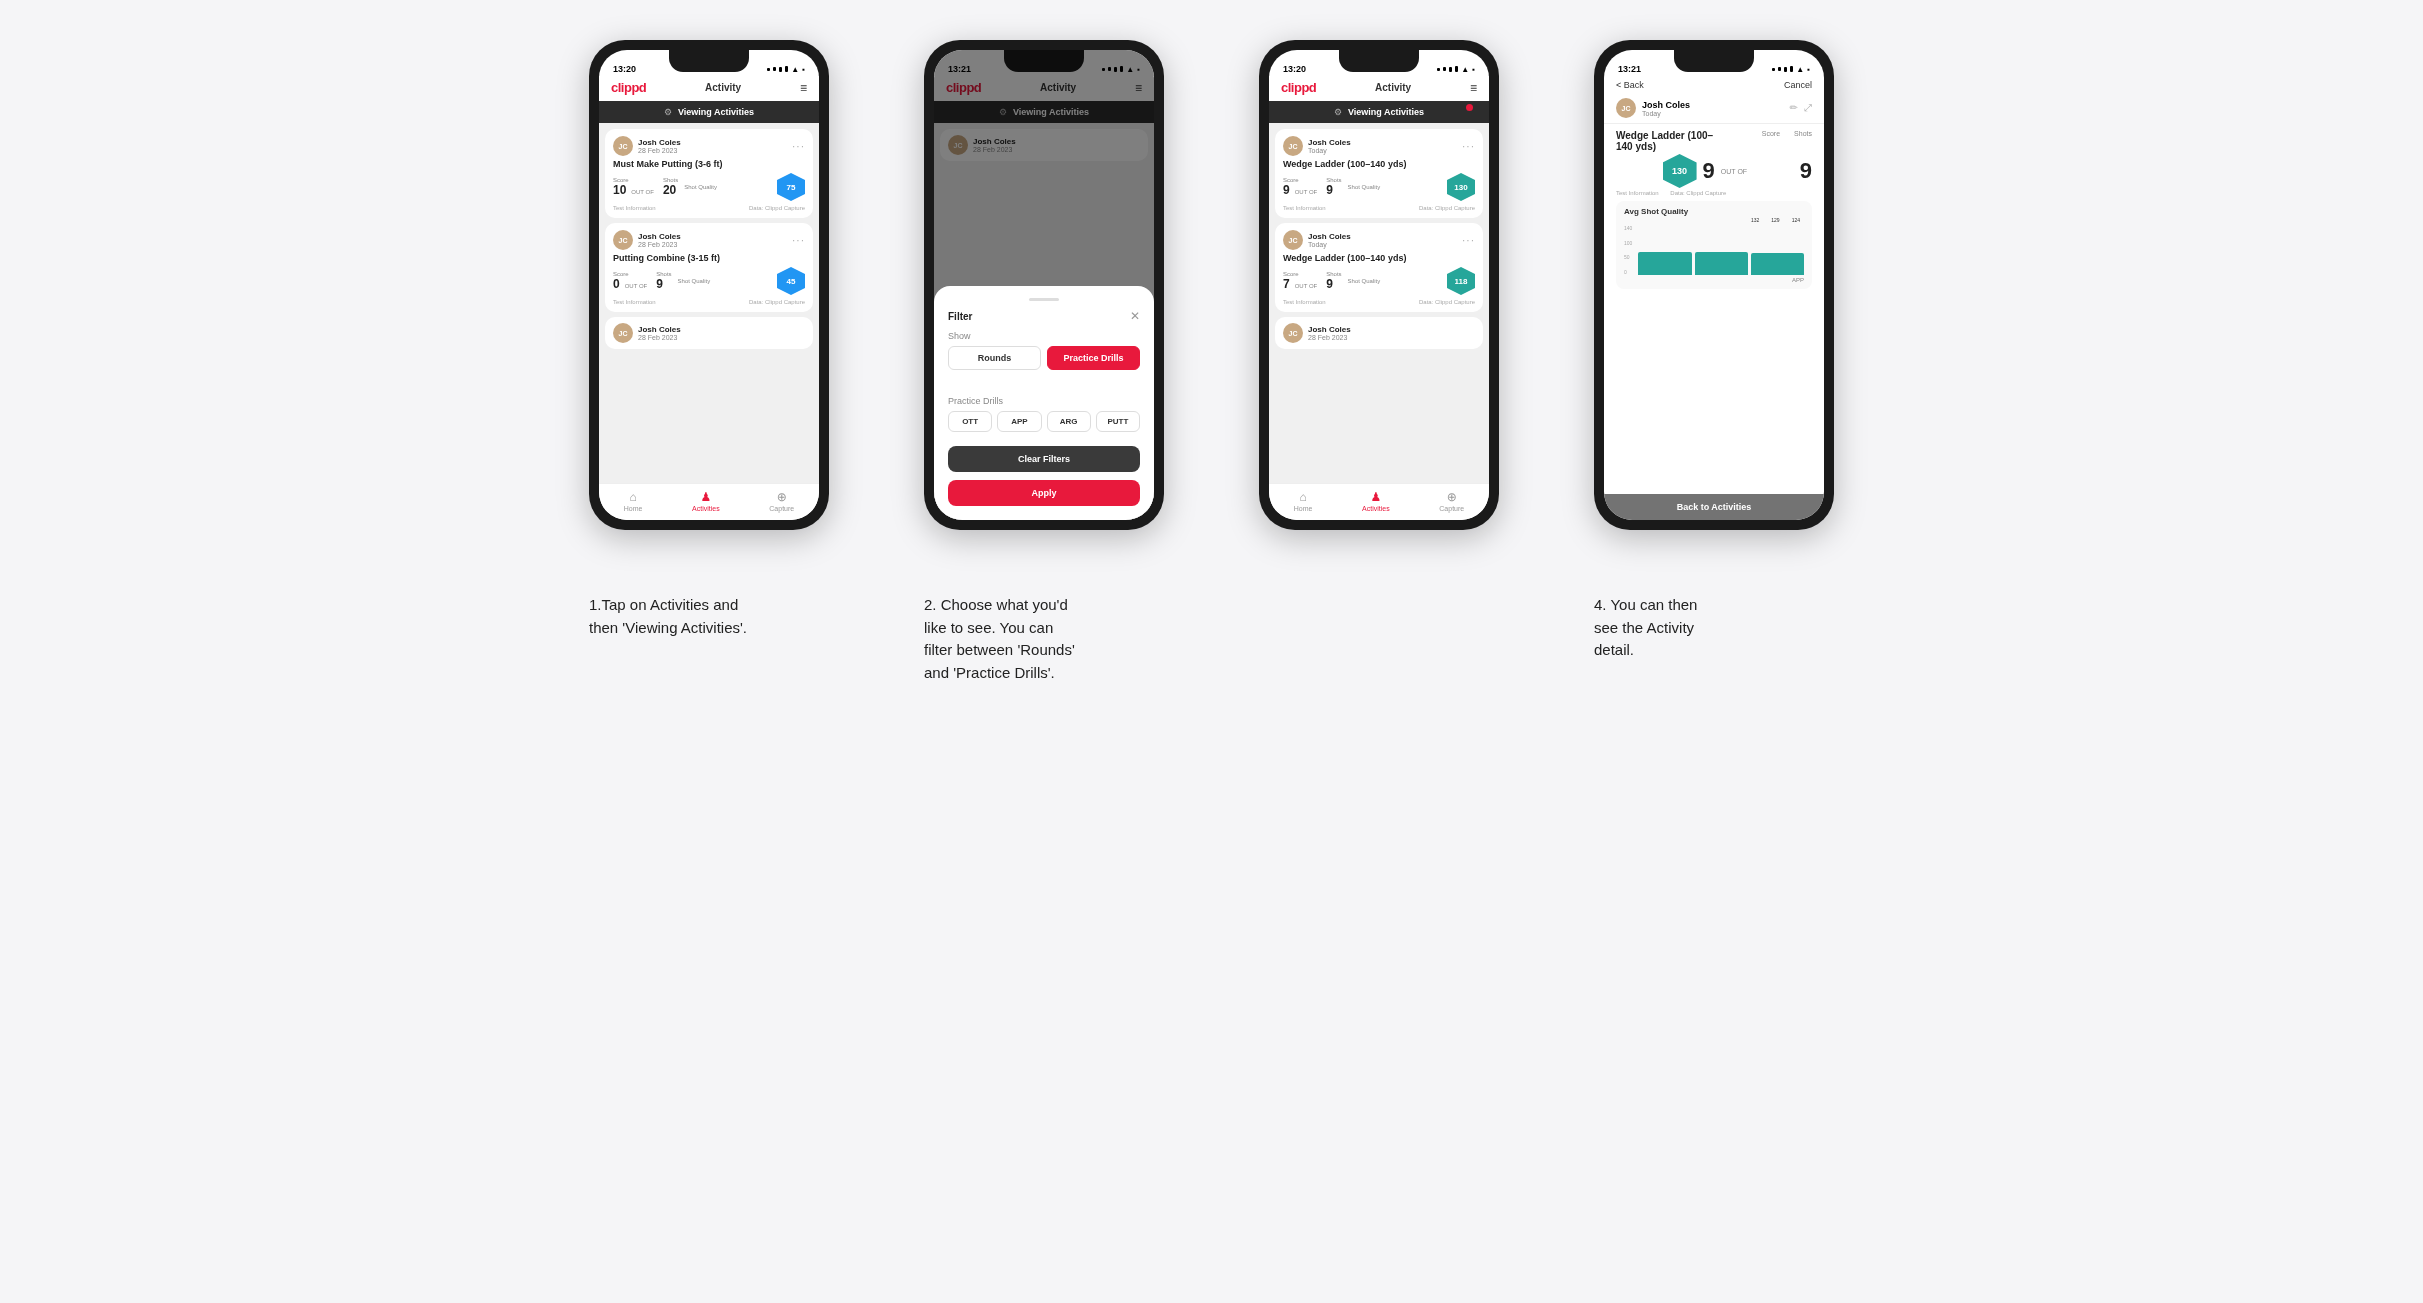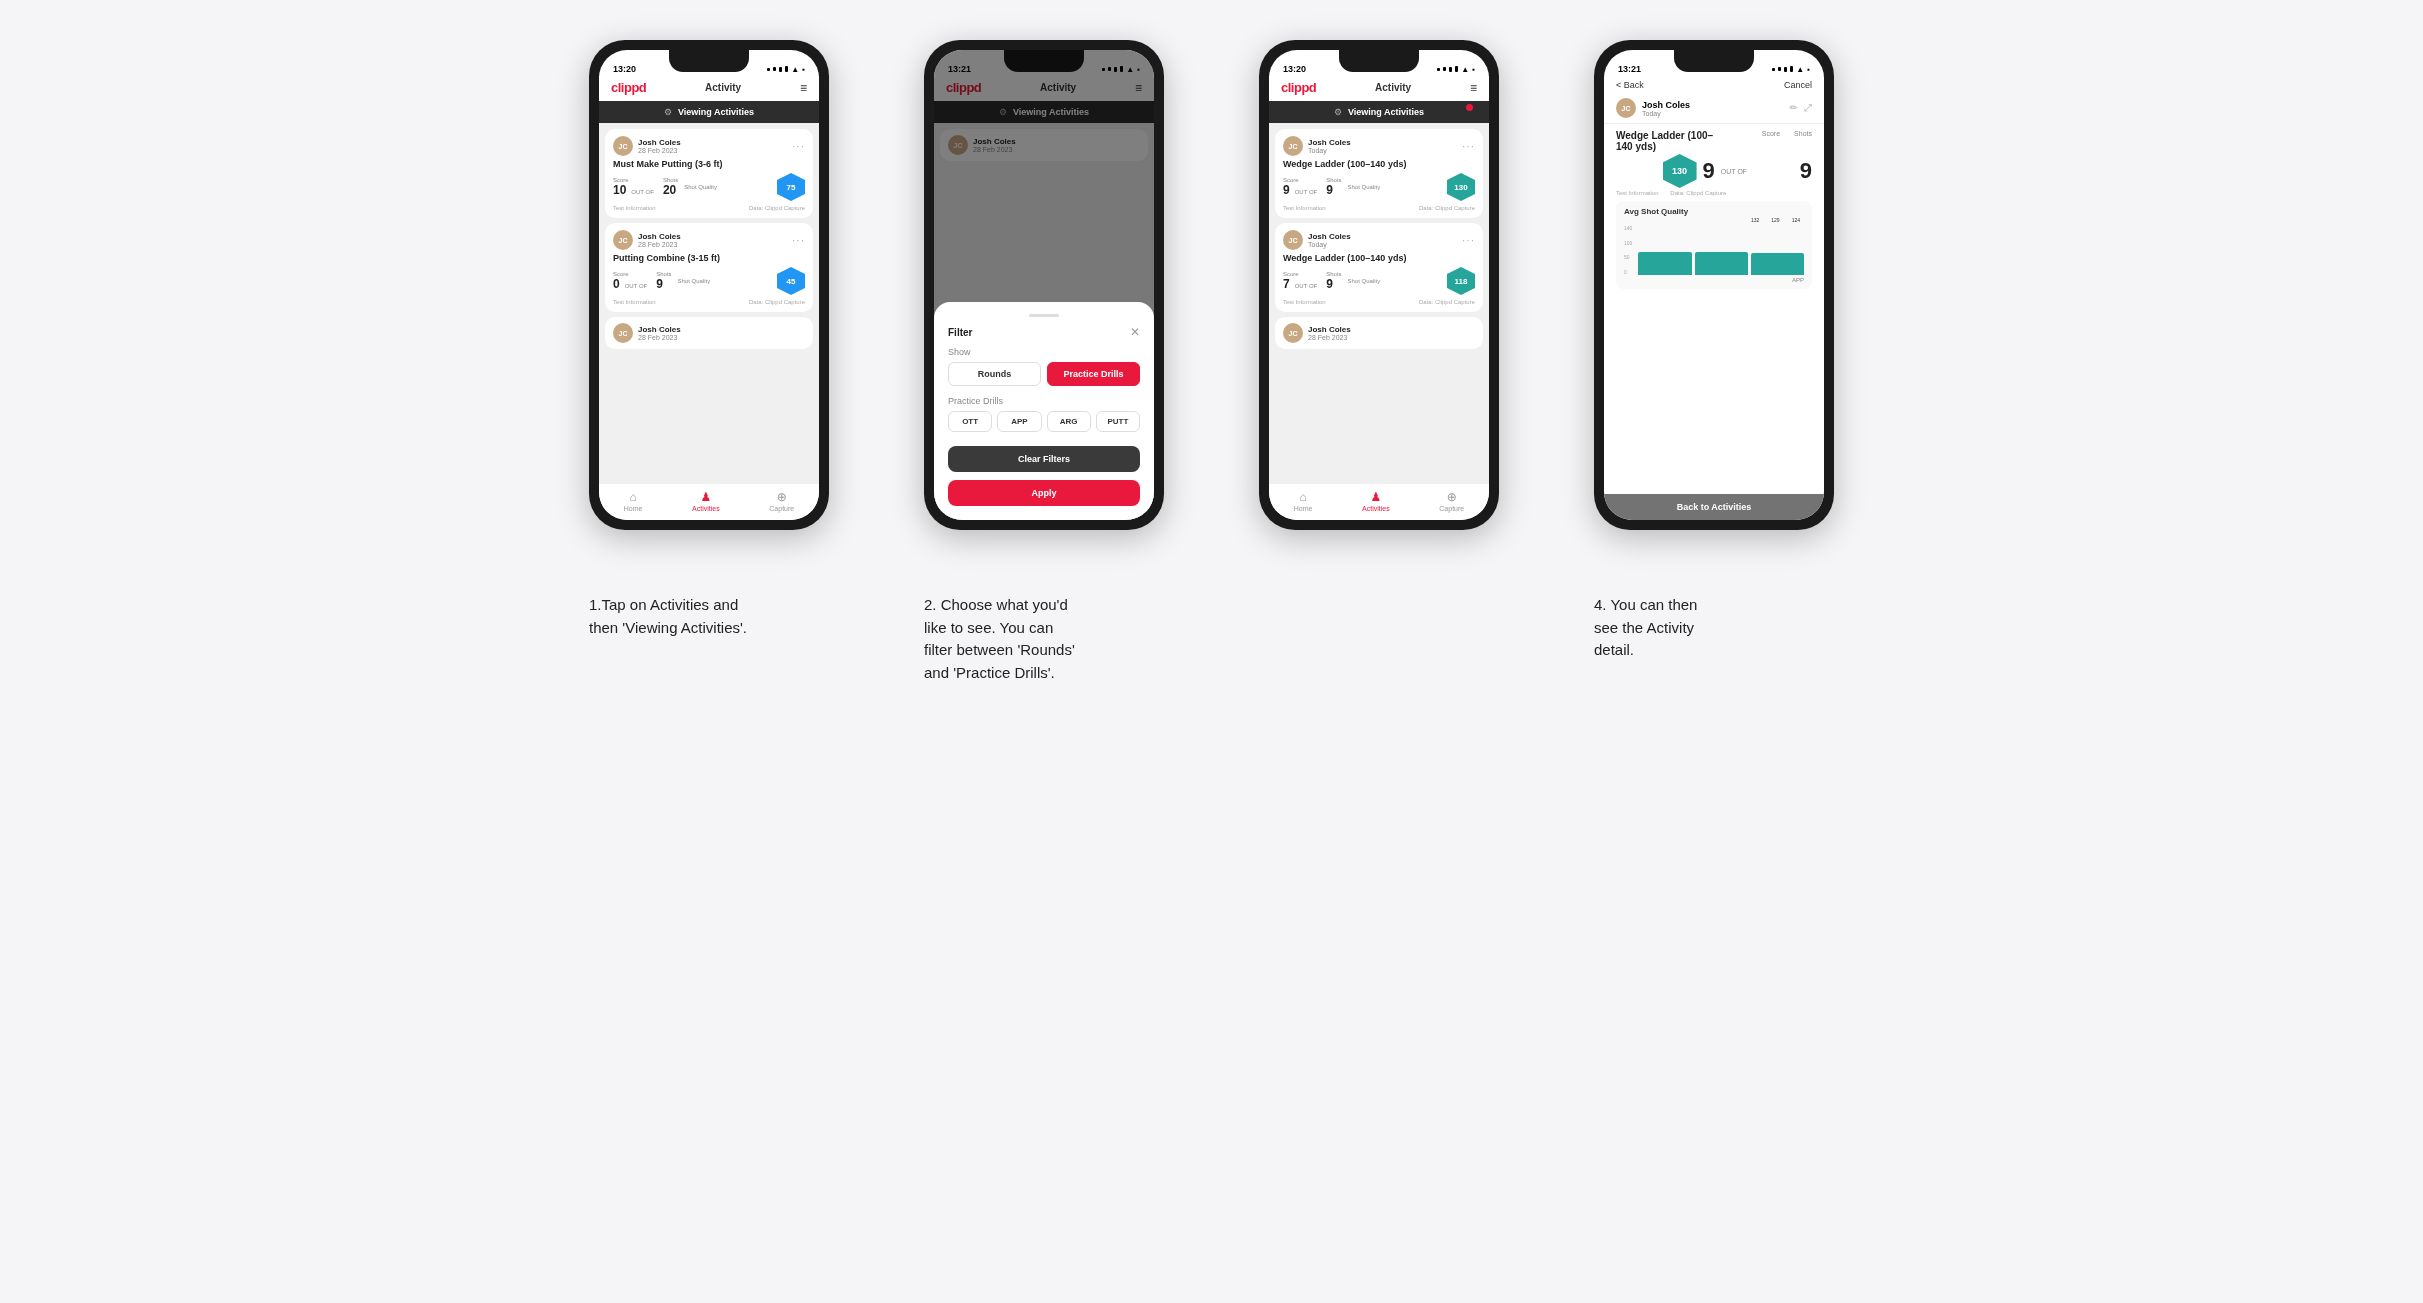--- a/index.html
+++ b/index.html
@@ -211,21 +211,21 @@
     }
     .modal-header {
       display: flex;
       justify-content: space-between;
       align-items: center;
       margin-bottom: 8px;
     }
     .modal-title { font-size: 10px; font-weight: 700; color: #222; }
     .close-btn { font-size: 12px; color: #999; cursor: pointer; }
     .modal-section-label { font-size: 9px; color: #888; margin-bottom: 5px; }
-    .toggle-row { display: flex; gap: 6px; margin-bottom: 10px; }
+    .toggle-row { display: flex; gap: 6px; margin-bottom: 26px; }
     .toggle-btn {
       flex: 1;
       padding: 6px 4px;
       border: 1px solid #ddd;
       border-radius: 6px;
       font-size: 9px;
       font-weight: 600;
       text-align: center;
       color: #333;
       background: #fff;

